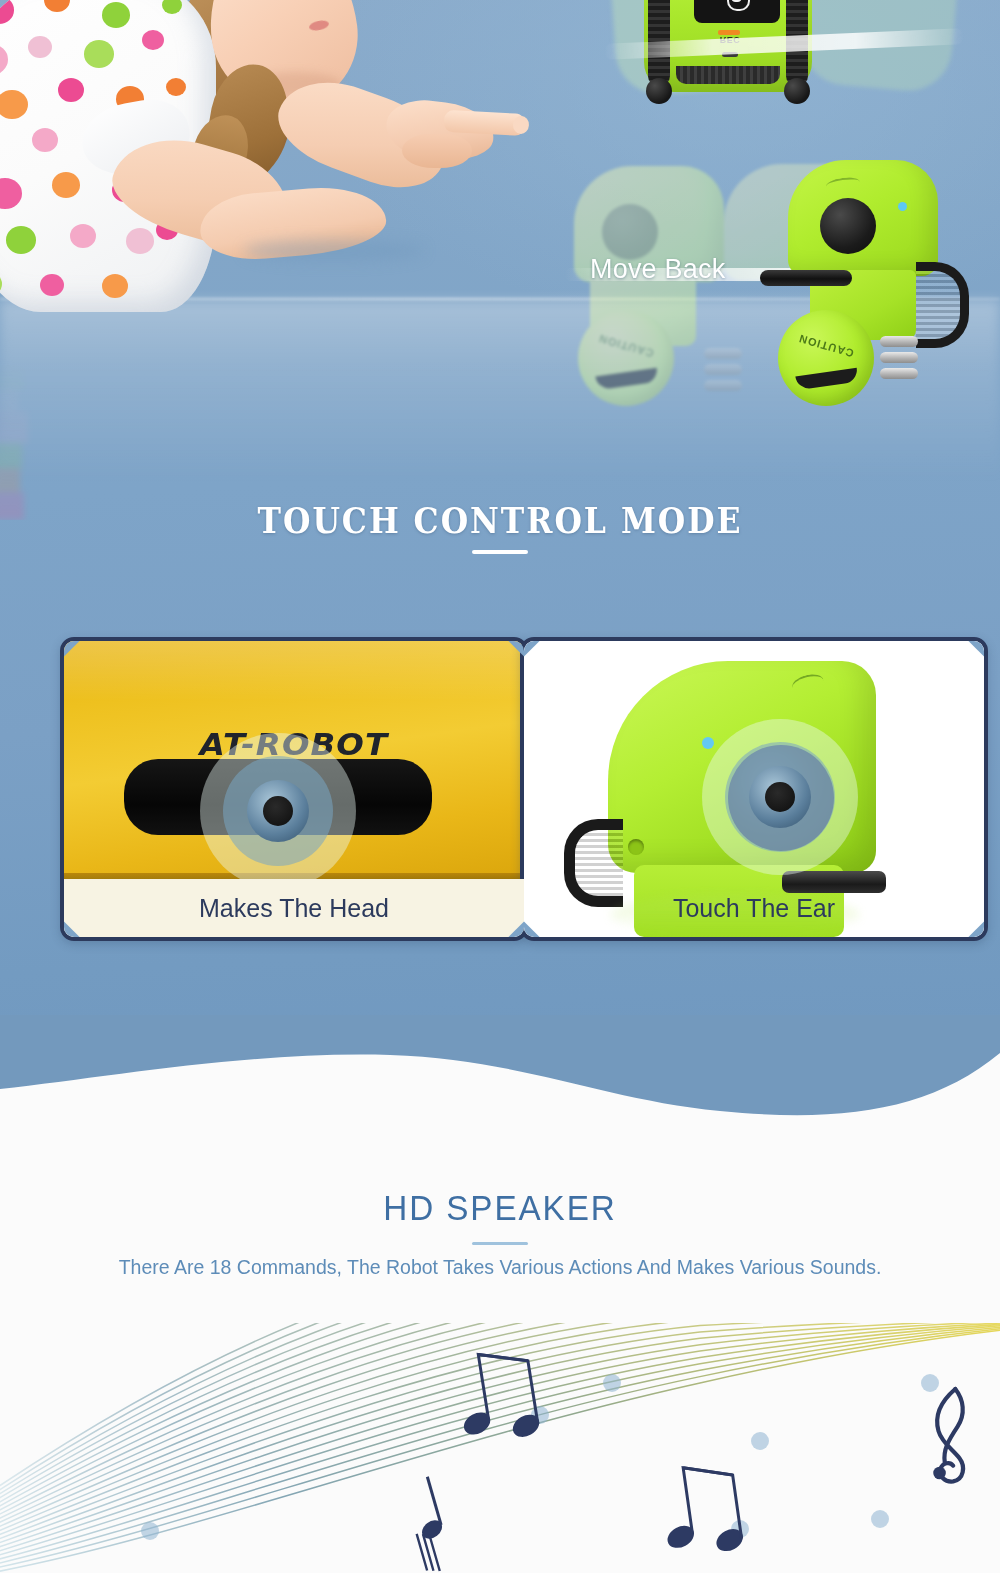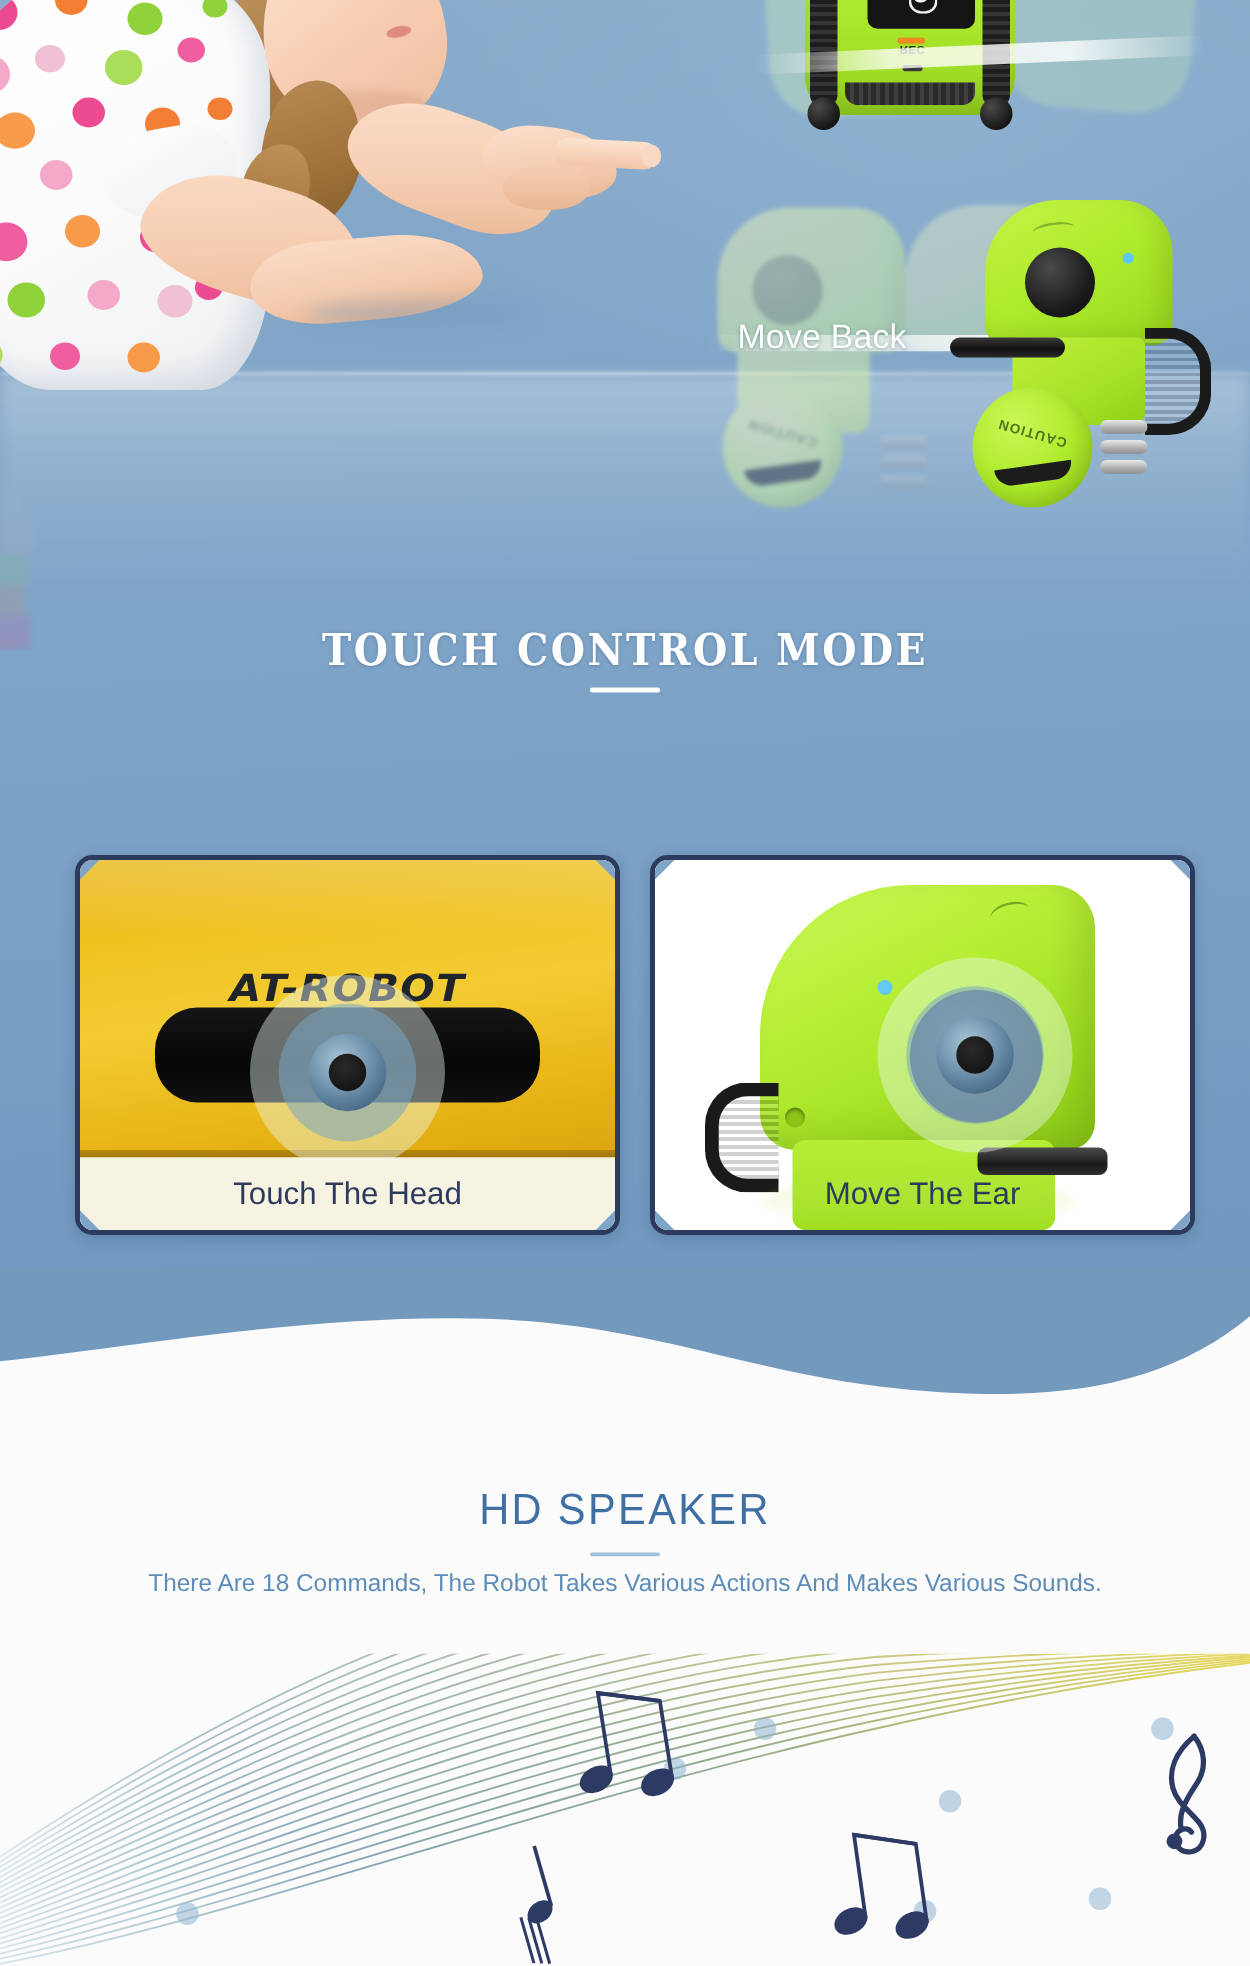--- a/index.html
+++ b/index.html
@@ -421,28 +421,29 @@
     text-align: center;
     font-size: 19.5px;
     line-height: 26px;
     color: #ffffff;
     text-shadow: 0 1px 2px rgba(45,75,105,.30);
   }
 
   
   .card {
     position: absolute;
-    top: 684px;
+    top: 637px;
     width: 428px;
     height: 296px;
     border: 4px solid #2c3a5d;
     border-radius: 14px;
     overflow: hidden;
     background: #ffffff;
     box-shadow: 0 3px 10px rgba(40,65,95,.25);
+    padding-left: 32px;
   }
   .card.left  { left: 60px; }
   .card.right { left: 520px; }
   .card .cut-tl, .card .cut-tr, .card .cut-bl, .card .cut-br {
     position: absolute;
     width: 22px; height: 22px;
     background: #7ea4c8;
     z-index: 6;
   }
   .card .cut-tl { left: -11px;  top: -11px;  transform: rotate(45deg); }
@@ -795,21 +796,21 @@
         <div class="logo">AT-ROBOT</div>
         <div class="visor"></div>
         <div class="bottom-edge"></div>
       </div>
       <div class="ripple" style="left:136px;top:92px;">
         <div class="r1"></div>
           <div class="r2"></div>
           <div class="r3"></div>
           <div class="r4"></div>
       </div>
-      <div class="card-caption cream">Touch The Head</div>
+      <div class="card-caption cream">Makes The Head</div>
       <div class="cut-tl"></div>
       <div class="cut-tr"></div>
       <div class="cut-bl"></div>
       <div class="cut-br"></div>
     </div>
 
     <div class="card right">
       <div class="green-scene">
         <div class="head"></div>
         <div class="seam"></div>
@@ -820,21 +821,21 @@
         <div class="port"></div>
         <div class="foot"></div>
         <div class="reflect"></div>
       </div>
       <div class="ripple" style="left:178px;top:78px;">
         <div class="r1"></div>
           <div class="r2"></div>
           <div class="r3"></div>
           <div class="r4"></div>
       </div>
-      <div class="card-caption clear">Move The Ear</div>
+      <div class="card-caption clear">Touch The Ear</div>
       <div class="cut-tl"></div>
       <div class="cut-tr"></div>
       <div class="cut-bl"></div>
       <div class="cut-br"></div>
     </div>
   </div>
 
   <svg class="wave" viewBox="0 0 1000 130" preserveAspectRatio="none">
     <path d="M0,0 L1000,0 L1000,38 C930,96 840,108 720,96 C600,84 520,44 390,40 C250,36 110,62 0,74 Z" fill="#7399bd"></path>
     <path d="M0,74 C110,62 250,36 390,40 C520,44 600,84 720,96 C840,108 930,96 1000,38 L1000,130 L0,130 Z" fill="#fbfbfb"></path>

